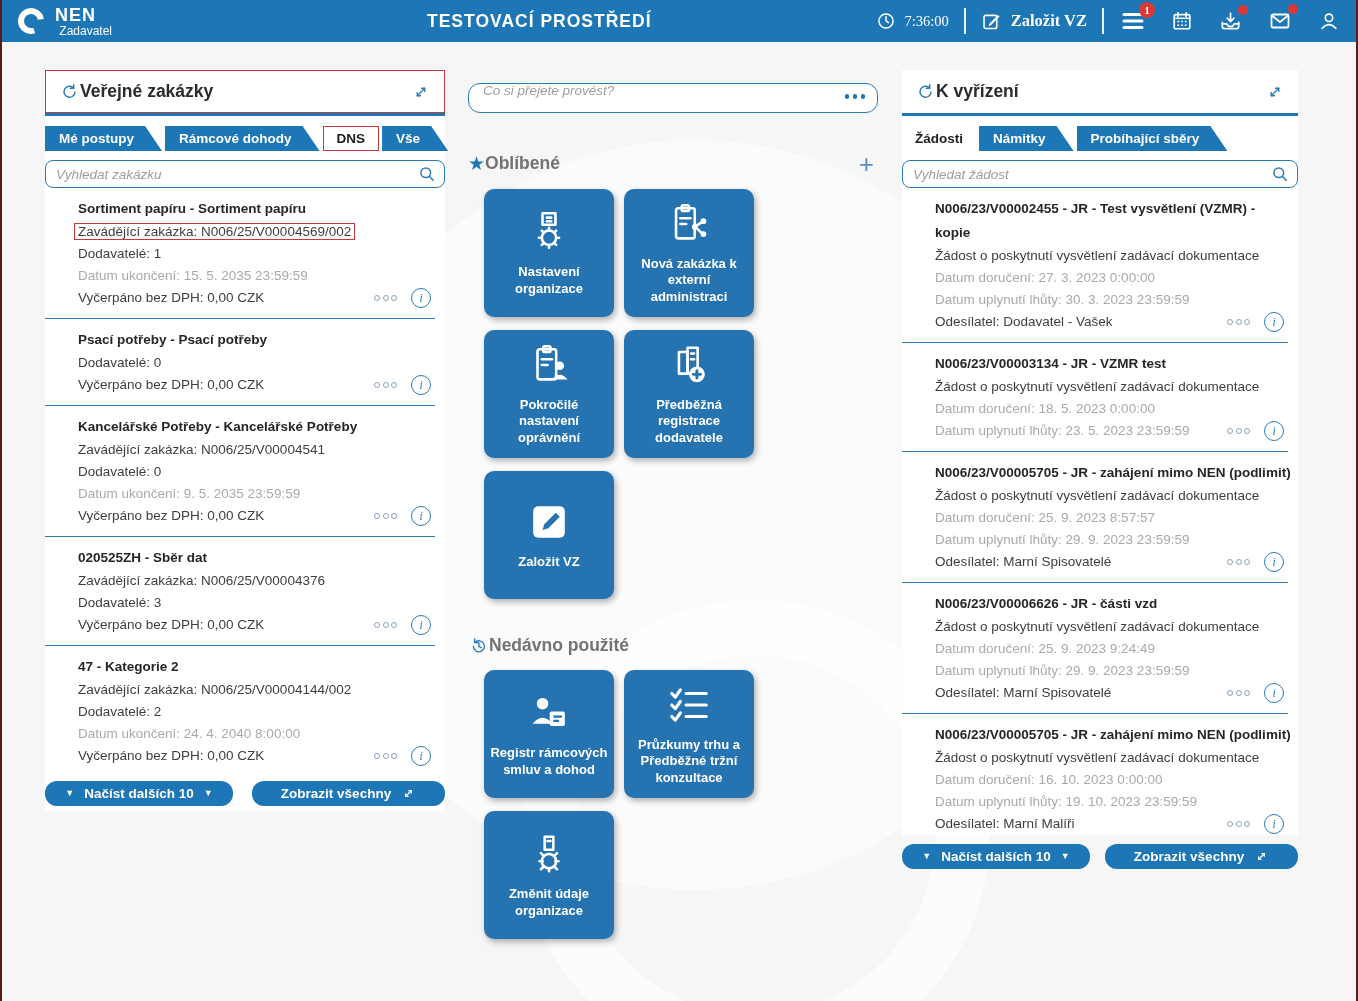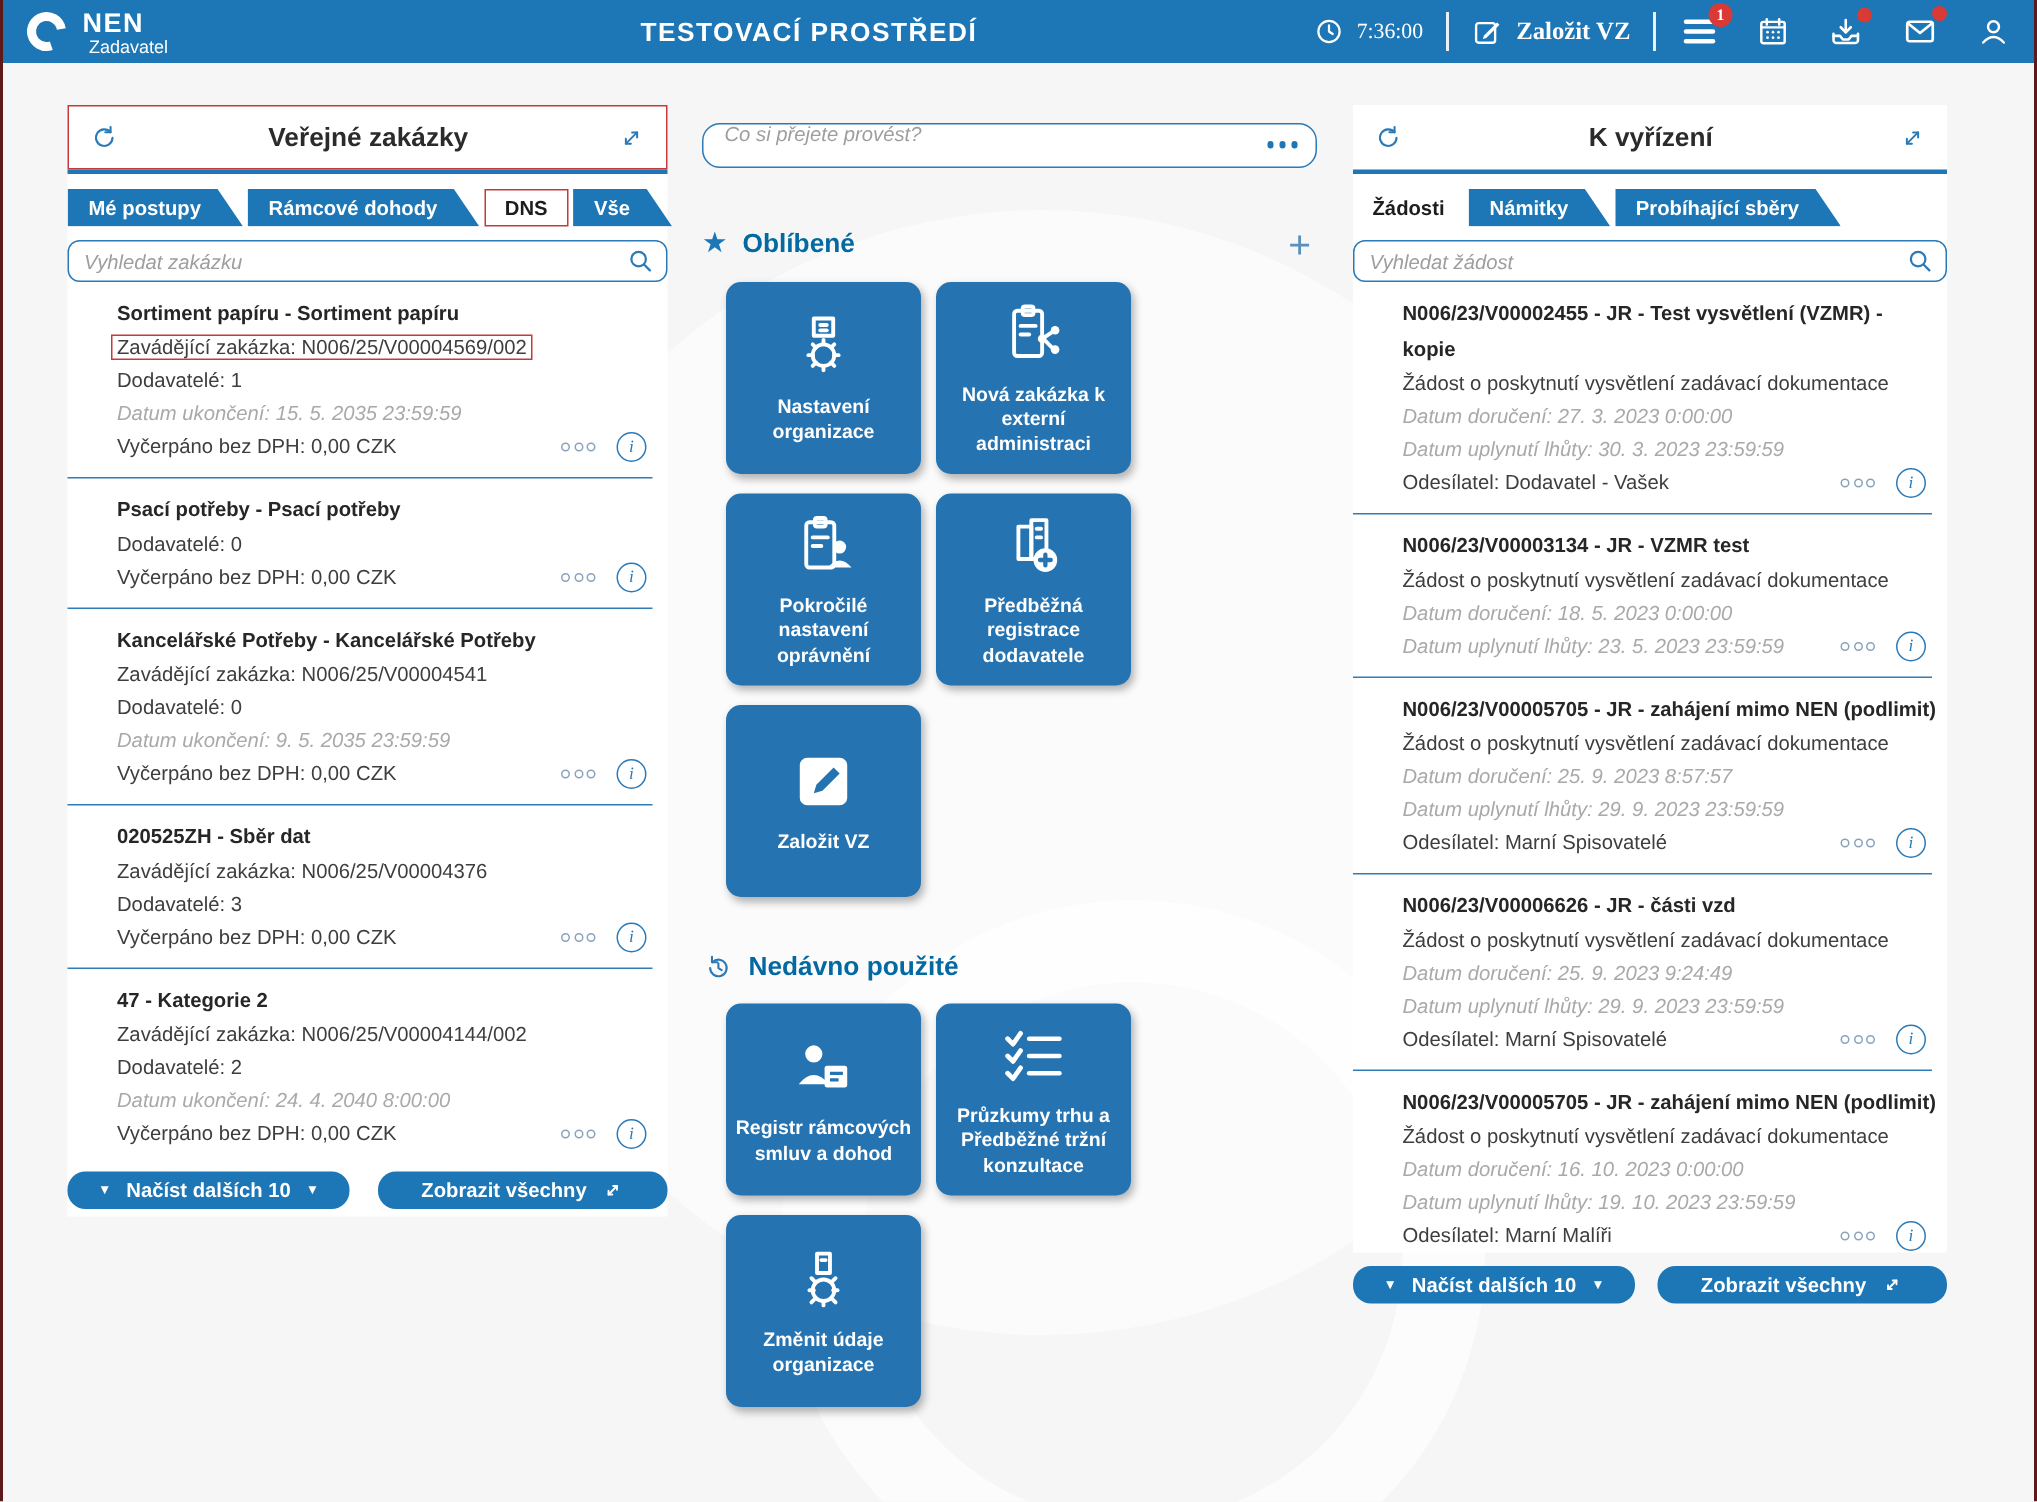--- a/index.html
+++ b/index.html
@@ -29,37 +29,37 @@
   .ticon { position:relative; display:flex; align-items:center; cursor:pointer; }
   .badge { position:absolute; top:-7px; right:-10px; min-width:16px; height:16px; border-radius:8px; background:#d93a35; color:#fff; font-size:10.5px; font-weight:bold; display:flex; align-items:center; justify-content:center; padding:0 3px; }
   .dotbadge { position:absolute; top:-5px; right:-6px; width:10px; height:10px; border-radius:50%; background:#d93a35; }
 
   
   .panel { position:absolute; top:70px; background:#fff; z-index:2; display:flex; flex-direction:column; }
   .left-panel  { left:45px;  width:400px; height:741px; }
   .right-panel { left:902px; width:396px; height:765px; }
   .panel-header { height:43px; display:flex; align-items:center; padding:0 13px; flex:none; }
   .panel-header.red-box { border:1.6px solid #c43a3a; }
-  .panel-title { flex:1; text-align:center; font-size:17.5px; font-weight:bold; color:#2b2b2b; }
+  .panel-title { flex:1; font-size:17.5px; font-weight:bold; color:#2b2b2b; }
   .blue-bar { height:3px; background:#1d76b5; flex:none; }
 
   .tabs { display:flex; margin-top:10px; height:25px; flex:none; }
   .tab { display:flex; align-items:center; justify-content:center; background:#1d76b5; color:#fff; font-size:13.5px; font-weight:bold; padding:0 28px 0 14px; margin-right:3px; clip-path:polygon(0 0,calc(100% - 17px) 0,100% 100%,0 100%); cursor:pointer; white-space:nowrap; }
   .tab.active { background:#fff; color:#1d1d1d; clip-path:none; padding:0 13px; }
   .tab.annotated { border:1.6px solid #c43a3a; }
 
   .searchwrap { position:relative; margin-top:9px; flex:none; }
   .search-input { width:100%; height:28px; border:1.6px solid #2b7ab8; border-radius:8px; padding:0 32px 0 10px; font-size:13.5px; font-style:italic; color:#555; background:#fff; outline:none; font-family:inherit; }
   .search-input::placeholder { color:#9e9e9e; }
   .mag { position:absolute; right:8px; top:4px; }
 
   .item { padding:9px 6px 9px 33px; }
   .item-title { font-size:13.5px; font-weight:bold; color:#262626; line-height:24px; }
   .line { font-size:13.5px; line-height:22px; color:#3e3e3e; }
-  .muted { color:#a9a9a9;font-style:italic; }
+  .muted { color:#a9a9a9; }
   .hl { border:1.6px solid #c43a3a; padding:0 3px; margin-left:-4px; }
   .item-row { display:flex; align-items:center; justify-content:space-between; }
   .item-icons { display:flex; align-items:center; gap:14px; margin-right:8px; }
   .dots { display:inline-flex; align-items:center; cursor:pointer; }
   .dots i { display:inline-block; width:6px; height:6px; border:1.4px solid #8aa3bc; border-radius:50%; margin-left:2.5px; }
   .info-circle { width:20px; height:20px; border:1.5px solid #2b7ab8; border-radius:50%; color:#2b7ab8; display:inline-flex; align-items:center; justify-content:center; font-size:11.5px; font-style:italic; font-family:"Liberation Serif",serif; cursor:pointer; }
   .sep { height:1px; background:#2e7cb8; margin-right:10px; flex:none; }
 
   .panel-buttons { margin-top:auto; display:flex; justify-content:space-between; padding-bottom:5px; flex:none; }
   .btn { background:#1d76b5; color:#fff; font-weight:bold; font-size:13.5px; border:none; border-radius:12px; height:25px; display:flex; align-items:center; justify-content:center; gap:10px; cursor:pointer; font-family:inherit; }
@@ -68,21 +68,21 @@
   .tri { font-size:9px; line-height:1; }
 
   
   .center-col { position:absolute; left:468px; top:72px; width:410px; z-index:2; }
   .center-search { position:relative; }
   .center-search input { height:30px; border-radius:12px; border:1.8px solid #2b7ab8; padding:0 38px 15px 14px; }
   .menu-dots { position:absolute; right:13px; top:13px; display:flex; gap:3.5px; cursor:pointer; }
   .menu-dots i { width:4.5px; height:4.5px; border-radius:50%; background:#1d76b5; }
   .section-head { display:flex; align-items:center; margin-top:39px; }
   .section-head .star { color:#1d76b5; font-size:19px; }
-  .section-title { font-size:17.5px; font-weight:bold; color:#0369a1; margin-left:10px; }
+  .section-title { font-size:17.5px; font-weight:bold; color:#737373; margin-left:0; }
   .plus { margin-left:auto; margin-right:4px; color:#5b8fbe; font-size:26px; font-weight:300; line-height:20px; cursor:pointer; }
   .tilegrid { margin-top:14px; display:flex; flex-wrap:wrap; gap:13px 10px;padding-left:16px; }
   .tile { width:130px; height:128px; background:#2573b0; border-radius:10px; box-shadow:2px 3px 6px rgba(0,0,0,.3); display:flex; flex-direction:column; align-items:center; justify-content:center; padding:4px 5px; cursor:pointer; }
   .tile-label { color:#fff; font-size:13px; font-weight:bold; text-align:center; line-height:16.5px; margin-top:9px; }
   .recent-head { margin-top:36px; }
 </style>
 </head>
 <body>
 
 <div class="wm wm1"></div>

